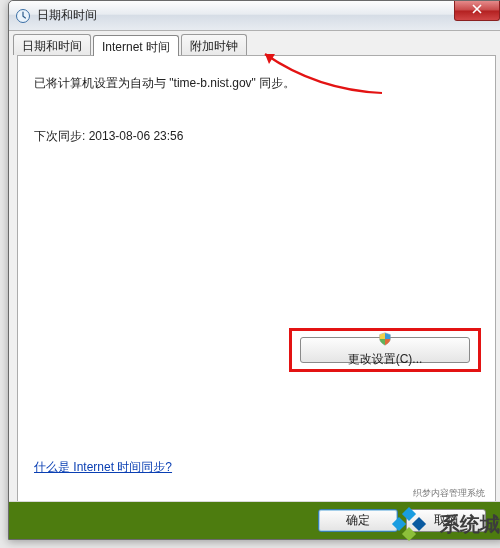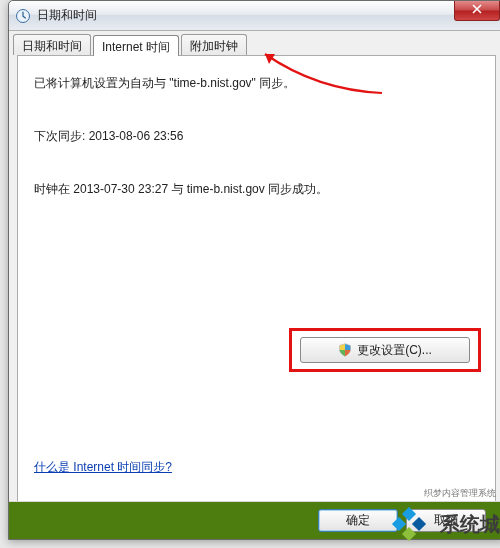--- a/index.html
+++ b/index.html
@@ -105,20 +105,21 @@
       padding: 6px 8px;
     }
     .change-btn {
       width: 170px; height: 26px;
       background: linear-gradient(to bottom,#fdfdfd,#e5e5e5);
       border: 1px solid #8a8a8a;
       border-radius: 3px;
       display: flex; align-items: center; justify-content: center;
       font-size: 12px; color: #222; cursor: pointer;
       gap: 5px;
+      flex-direction: column;
     }
     .shield-icon { width:14px; height:14px; display:inline-block; }
 
     .help-link {
       position: absolute;
       left: 16px; bottom: 30px;
       color: #0a3fb3;
       text-decoration: underline;
       font-size: 12px; cursor: pointer;
     }
@@ -140,21 +141,21 @@
     }
     .footer-btn.default { border-color:#3c7fb1; box-shadow:0 0 0 1px #a6d0ea inset; }
 
     .watermark {
       position: absolute; right: 0; bottom: 6px;
       display: flex; align-items: center; gap: 13px;
       pointer-events: none;
     }
     .wm-diamond { width:36px; height:36px; }
     .wm-text { font-size: 20px; color:#3c3c3c; font-weight: bold; font-family: SimHei, sans-serif; }
-    .wm-sub { position:absolute; right:4px; bottom:48px; font-size:9px; color:#787878; }
+    .wm-sub { position:absolute; right:15px; bottom:48px; font-size:9px; color:#787878; }
   </style>
 </head>
 <body>
 
 <div class="dialog">
 
   <div class="titlebar">
     <span class="title-icon">
       <svg viewBox="0 0 16 16" width="16" height="16">
           <circle cx="8" cy="8" r="6.5" fill="#eaf3fb" stroke="#3a6ea5" stroke-width="1"></circle>
@@ -175,21 +176,20 @@
     <div class="tabs">
       <div class="tab"><span>日期和时间</span></div>
       <div class="tab active"><span>Internet 时间</span></div>
       <div class="tab"><span>附加时钟</span></div>
     </div>
 
     <div class="panel">
       <div class="panel-inner">
         <div class="para">已将计算机设置为自动与 "time-b.nist.gov" 同步。</div>
         <div class="para">下次同步: 2013-08-06 23:56</div>
-        <div class="para last-status">时钟在 2013-07-30 23:27 与 time-b.nist.gov 同步成功。</div>
       </div>
 
       <div class="change-btn-wrap">
         <button class="change-btn">
           <span class="shield-icon">
             <svg viewBox="0 0 16 16" width="14" height="14">
               <path d="M8 1 L14 3 V8 C14 12 8 15 8 15 C8 15 2 12 2 8 V3 Z" fill="#fff" stroke="#666" stroke-width="0.5"></path>
               <path d="M8 1 L14 3 V8 L8 8 Z" fill="#3a9bd9"></path>
               <path d="M8 1 L2 3 V8 L8 8 Z" fill="#f2d24a"></path>
               <path d="M8 8 L14 8 C14 12 8 15 8 15 Z" fill="#e06a3a"></path>

